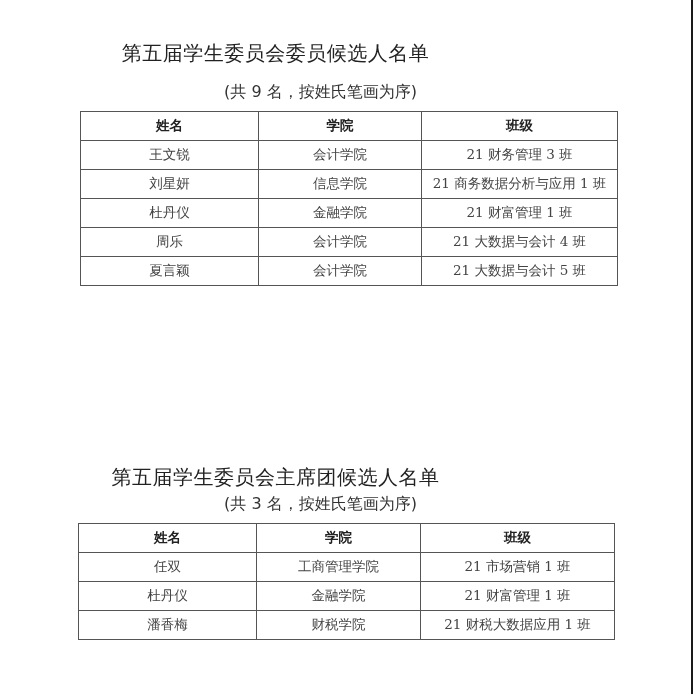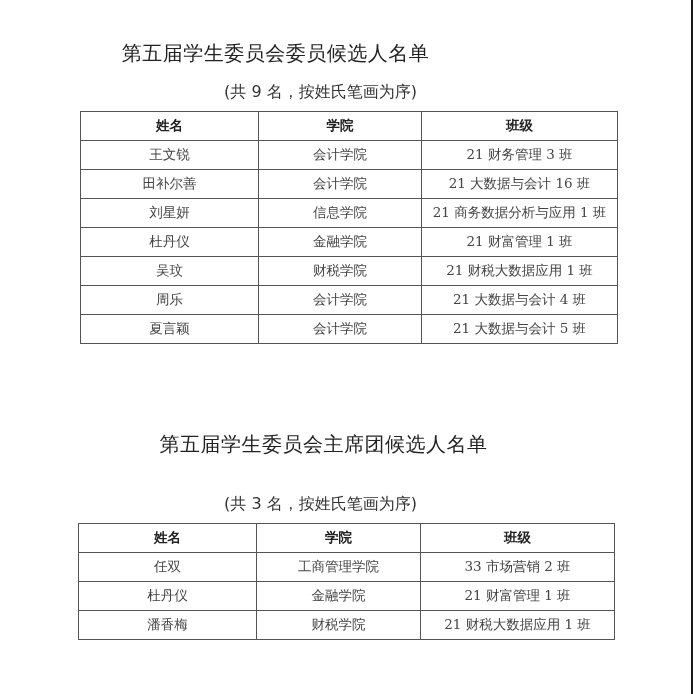--- a/index.html
+++ b/index.html
@@ -93,73 +93,63 @@
       <th>班级</th>
     </tr>
   </thead>
   <tbody>
     <tr>
       <td>王文锐</td>
       <td>会计学院</td>
       <td>21 财务管理 3 班</td>
     </tr>
     <tr>
-      <td>田补尔善</td>
-      <td>会计学院</td>
-      <td>21 大数据与会计 16 班</td>
-    </tr>
-    <tr>
       <td>刘星妍</td>
       <td>信息学院</td>
       <td>21 商务数据分析与应用 1 班</td>
     </tr>
     <tr>
       <td>杜丹仪</td>
       <td>金融学院</td>
       <td>21 财富管理 1 班</td>
-    </tr>
-    <tr>
-      <td>吴玟</td>
-      <td>财税学院</td>
-      <td>21 财税大数据应用 1 班</td>
     </tr>
     <tr>
       <td>周乐</td>
       <td>会计学院</td>
       <td>21 大数据与会计 4 班</td>
     </tr>
     <tr>
       <td>夏言颖</td>
       <td>会计学院</td>
       <td>21 大数据与会计 5 班</td>
     </tr>
   </tbody>
 </table>
 
-<div class="title" style="top:431px;margin-left:48px;">第五届学生委员会主席团候选人名单</div>
+<div class="title" style="top:464px;">第五届学生委员会主席团候选人名单</div>
 <div class="subtitle" style="top:494px;">(共 3 名，按姓氏笔画为序)</div>
 
 <table class="roster" style="left:78px; top:523px; width:536px;">
   <colgroup>
     <col style="width:178px;">
     <col style="width:164px;">
     <col style="width:194px;">
   </colgroup>
   <thead>
     <tr>
       <th>姓名</th>
       <th>学院</th>
       <th>班级</th>
     </tr>
   </thead>
   <tbody>
     <tr>
       <td>任双</td>
       <td>工商管理学院</td>
-      <td>33 市场营销 2 班</td>
+      <td>21 市场营销 1 班</td>
     </tr>
     <tr>
       <td>杜丹仪</td>
       <td>金融学院</td>
       <td>21 财富管理 1 班</td>
     </tr>
     <tr>
       <td>潘香梅</td>
       <td>财税学院</td>
       <td>21 财税大数据应用 1 班</td>

